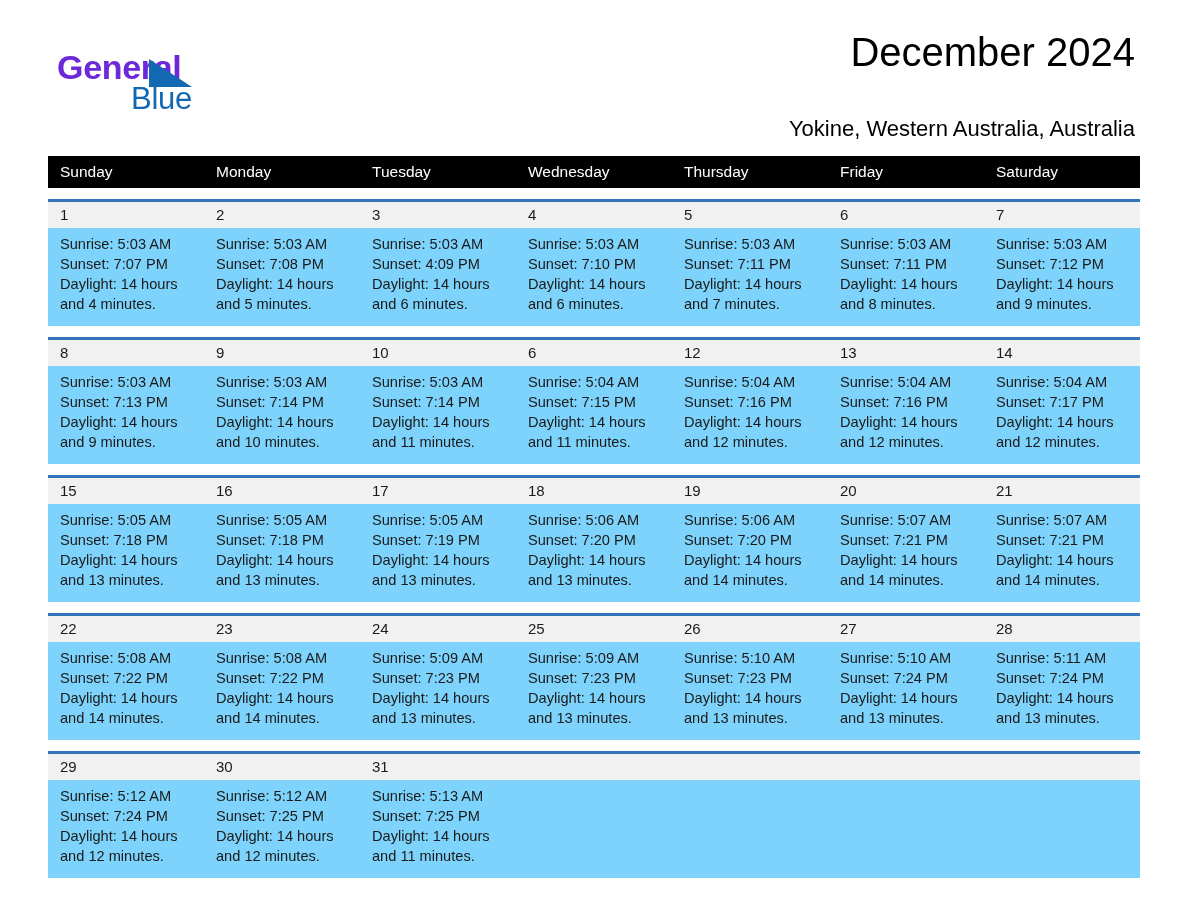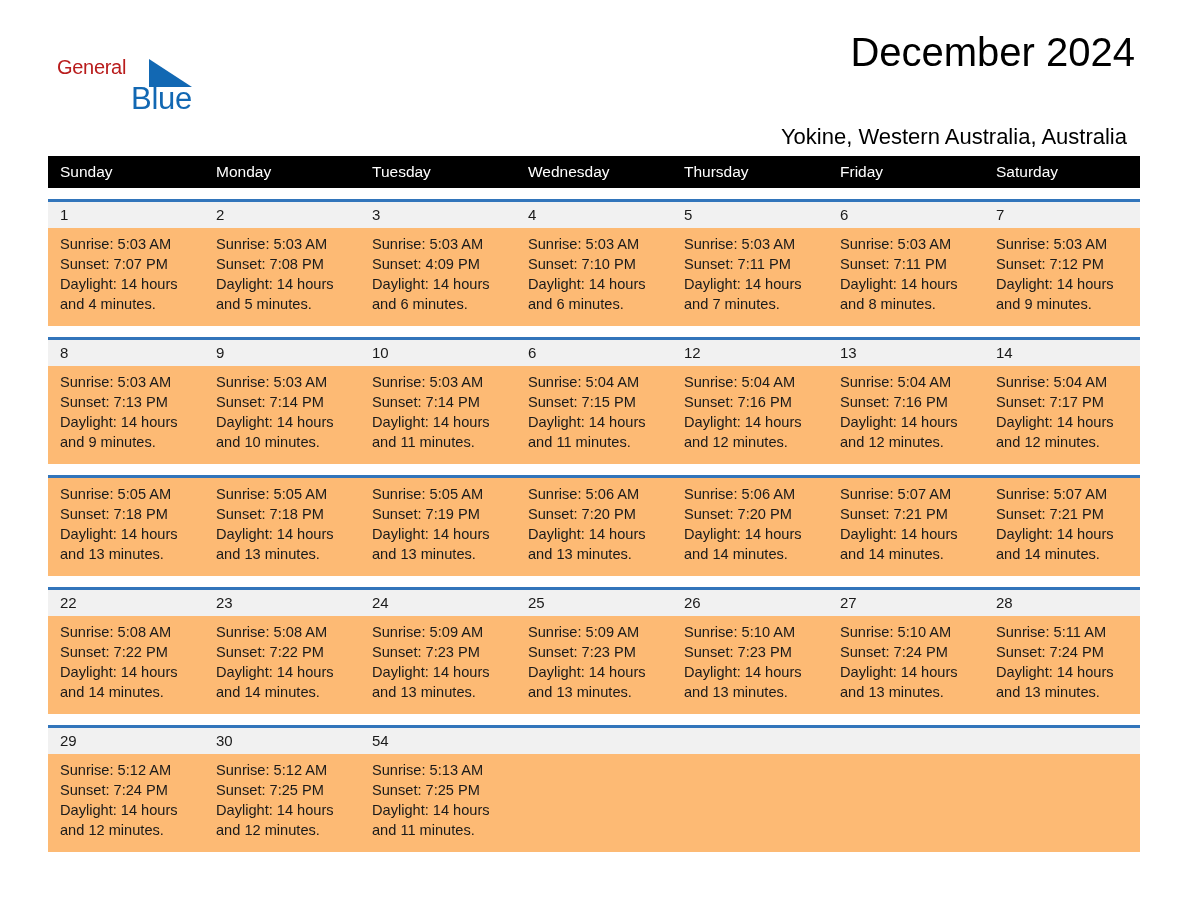--- a/index.html
+++ b/index.html
@@ -30,25 +30,25 @@
     padding: 0 48px;
   }
   .brand {
     position: absolute;
     left: 57px;
     top: 50px;
     width: 160px;
     height: 70px;
   }
   .brand-general {
-    font-size: 20px;
+    font-size: 34px;
     line-height: 34px;
     letter-spacing: -0.3px;
-    color: #b91c1c;
-    font-weight: normal;
+    color: #6d28d9;
+    font-weight: bold;
     display: block;
   }
   .brand-triangle {
     position: absolute;
     left: 92px;
     top: 9px;
     width: 0;
     height: 0;
     border-left: 43px solid #1268b3;
     border-top: 28px solid transparent;
@@ -76,21 +76,21 @@
     white-space: nowrap;
   }
   .subtitle {
     position: absolute;
     right: 53px;
     top: 115px;
     font-size: 22px;
     line-height: 28px;
     font-weight: normal;
     color: #000000;
-    margin: 8px;
+    margin: 0;
     text-align: right;
     white-space: nowrap;
   }
 
   
   .calendar {
     position: absolute;
     left: 48px;
     top: 156px;
     width: 1092px;
@@ -126,21 +126,21 @@
   .week-dates .dcell {
     flex: 1 1 0;
     font-size: 15px;
     line-height: 26px;
     padding-left: 12px;
     color: #1a1a1a;
     white-space: nowrap;
   }
   .week-body {
     display: flex;
-    background: #fdba74;
+    background: #7dd3fc;
     min-height: 98px;
     padding-top: 6px;
   }
   .week-body .bcell {
     flex: 1 1 0;
     padding-left: 12px;
     padding-right: 8px;
   }
   .week-body .line {
     font-size: 14.6px;
@@ -282,20 +282,29 @@
         <div class="bcell">
           <div class="line">Sunrise: 5:04 AM</div>
           <div class="line">Sunset: 7:17 PM</div>
           <div class="line">Daylight: 14 hours</div>
           <div class="line">and 12 minutes.</div>
         </div>
       </div>
     </div>
 
     <div class="week">
+      <div class="week-dates">
+        <div class="dcell">15</div>
+        <div class="dcell">16</div>
+        <div class="dcell">17</div>
+        <div class="dcell">18</div>
+        <div class="dcell">19</div>
+        <div class="dcell">20</div>
+        <div class="dcell">21</div>
+      </div>
       <div class="week-body">
         <div class="bcell">
           <div class="line">Sunrise: 5:05 AM</div>
           <div class="line">Sunset: 7:18 PM</div>
           <div class="line">Daylight: 14 hours</div>
           <div class="line">and 13 minutes.</div>
         </div>
         <div class="bcell">
           <div class="line">Sunrise: 5:05 AM</div>
           <div class="line">Sunset: 7:18 PM</div>
@@ -388,21 +397,21 @@
           <div class="line">Daylight: 14 hours</div>
           <div class="line">and 13 minutes.</div>
         </div>
       </div>
     </div>
 
     <div class="week">
       <div class="week-dates">
         <div class="dcell">29</div>
         <div class="dcell">30</div>
-        <div class="dcell">54</div>
+        <div class="dcell">31</div>
         <div class="dcell"></div>
         <div class="dcell"></div>
         <div class="dcell"></div>
         <div class="dcell"></div>
       </div>
       <div class="week-body">
         <div class="bcell">
           <div class="line">Sunrise: 5:12 AM</div>
           <div class="line">Sunset: 7:24 PM</div>
           <div class="line">Daylight: 14 hours</div>

